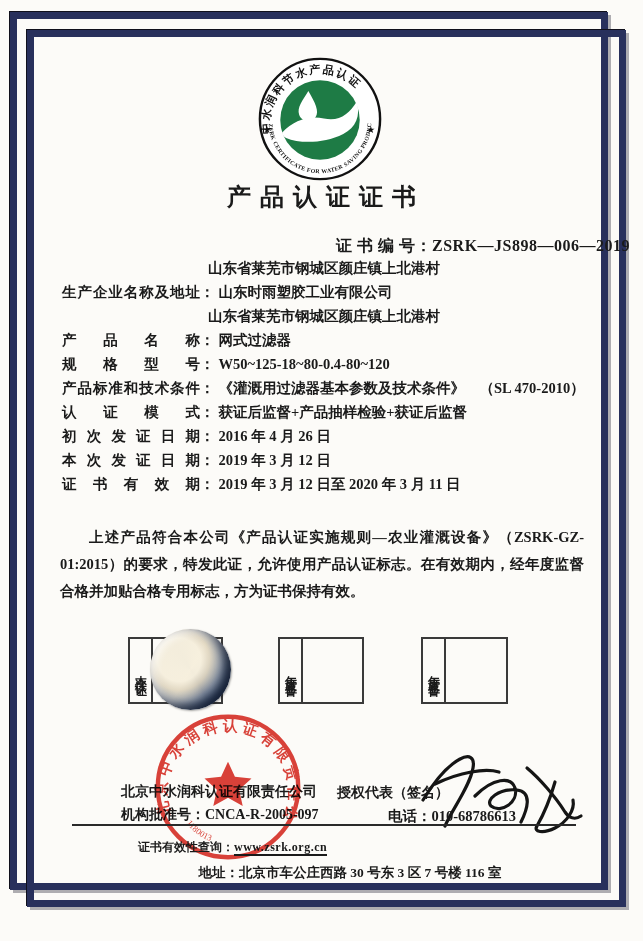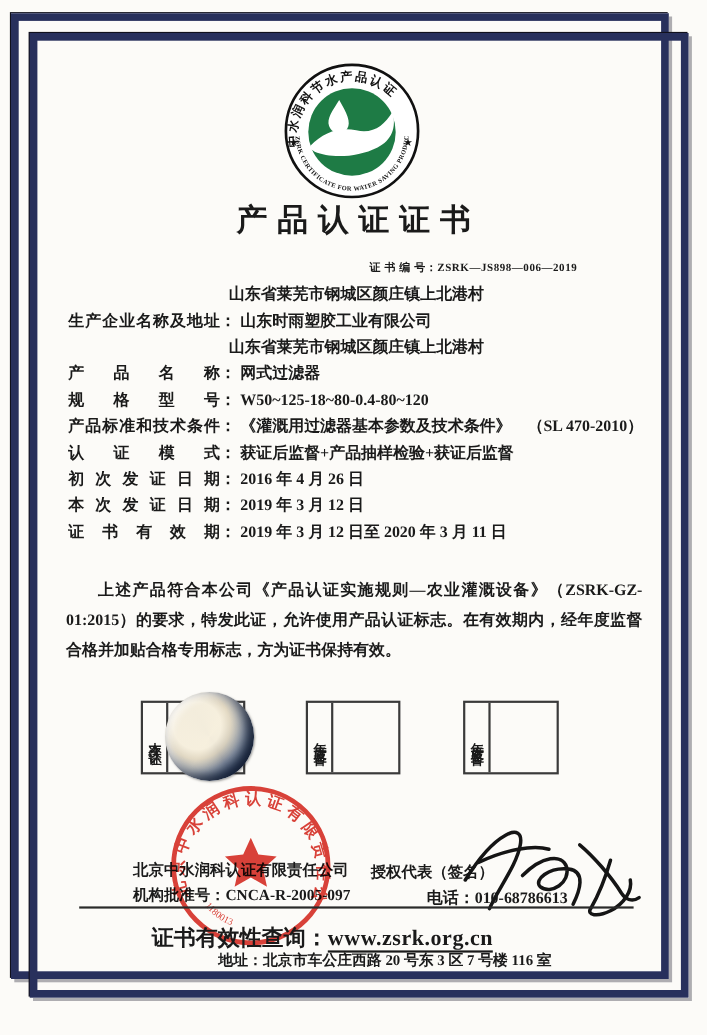--- a/index.html
+++ b/index.html
@@ -11,23 +11,23 @@
   
   .frame{position:absolute;box-sizing:border-box;border:7px solid #28305c;}
   .frame-a{left:10px;top:12px;width:598px;height:878px;
     box-shadow:-1px -1px 0 0 #10101c, 3px 3px 0 0 rgba(110,110,118,.55);}
   .frame-b{left:27px;top:30px;width:599px;height:877px;
     box-shadow:-1px -1px 0 0 #10101c, 3px 3px 0 0 rgba(110,110,118,.55);}
   
   .logo{position:absolute;left:257px;top:56px;width:126px;height:126px;}
   
   .title{position:absolute;left:0;top:181px;width:643px;text-align:center;
-    font-size:28px;font-weight:bold;letter-spacing:9px;text-indent:9px;
+    font-size:24px;font-weight:bold;letter-spacing:9px;text-indent:9px;
     font-family:"Liberation Sans","DejaVu Sans",sans-serif;}
-  .certno{position:absolute;left:336px;top:236px;font-size:10px;font-weight:bold;
+  .certno{position:absolute;left:336px;top:236px;font-size:16px;font-weight:bold;
     white-space:nowrap;letter-spacing:.5px;}
   
   .fields{position:absolute;left:62px;top:256px;width:530px;
     font-size:14.5px;font-weight:bold;}
   .frow{height:24px;line-height:24px;white-space:nowrap;}
   .flabel{display:inline-block;width:138px;text-align:justify;text-align-last:justify;
     vertical-align:top;}
   .fcolon{display:inline-block;margin-right:4px;}
   .cont .fvalue{margin-left:146px;}
   
@@ -52,21 +52,21 @@
     box-shadow:inset -6px -4px 10px rgba(10,18,35,.8), inset 4px 3px 8px rgba(255,255,255,.8), 1px 1px 2px rgba(0,0,0,.35);
   }
   
   .issuer{position:absolute;left:121px;top:780px;font-size:14px;font-weight:bold;line-height:23px;white-space:nowrap;}
   .authrep{position:absolute;left:337px;top:784px;font-size:14px;font-weight:bold;white-space:nowrap;}
   .signature{position:absolute;left:415px;top:738px;width:170px;height:100px;}
   .seal{position:absolute;left:150px;top:709px;width:156px;height:156px;
     mix-blend-mode:multiply;opacity:.88;}
   
   .divider{position:absolute;left:72px;top:824px;width:504px;height:2px;background:#2a2a2a;}
-  .queryline{position:absolute;left:138px;top:839px;font-size:20px;font-weight:bold;white-space:nowrap;}
+  .queryline{position:absolute;left:138px;top:839px;font-size:12px;font-weight:bold;white-space:nowrap;}
   .url{border-bottom:2px solid #1a1a1a;letter-spacing:.5px;}
   .phoneline{position:absolute;left:388px;top:807px;font-size:14.5px;font-weight:bold;white-space:nowrap;}
   .addressline{position:absolute;left:90px;top:864px;width:520px;text-align:center;
     font-size:13.5px;font-weight:bold;white-space:nowrap;}
 </style>
 </head>
 <body>
 
 <div class="page">
 
@@ -154,15 +154,15 @@
       <textPath href="#sealArc" startOffset="2" textLength="268" lengthAdjust="spacing">北京中水润科认证有限责任公司</textPath>
     </text>
     <text font-size="9" fill="#d6281e" font-family="'Liberation Serif','DejaVu Serif',serif">
       <textPath href="#sealCode" startOffset="6">1180013</textPath>
     </text>
   </svg>
 
   <div class="divider"></div>
   <div class="queryline"><span>证书有效性查询：</span><span class="url">www.zsrk.org.cn</span></div>
   <div class="phoneline">电话：010-68786613</div>
-  <div class="addressline">地址：北京市车公庄西路 20 号东 3 区 7 号楼 116 室</div>
+  <div class="addressline">地址：北京市车公庄西路 30 号东 3 区 7 号楼 116 室</div>
 
 </div>
 
 </body></html>

